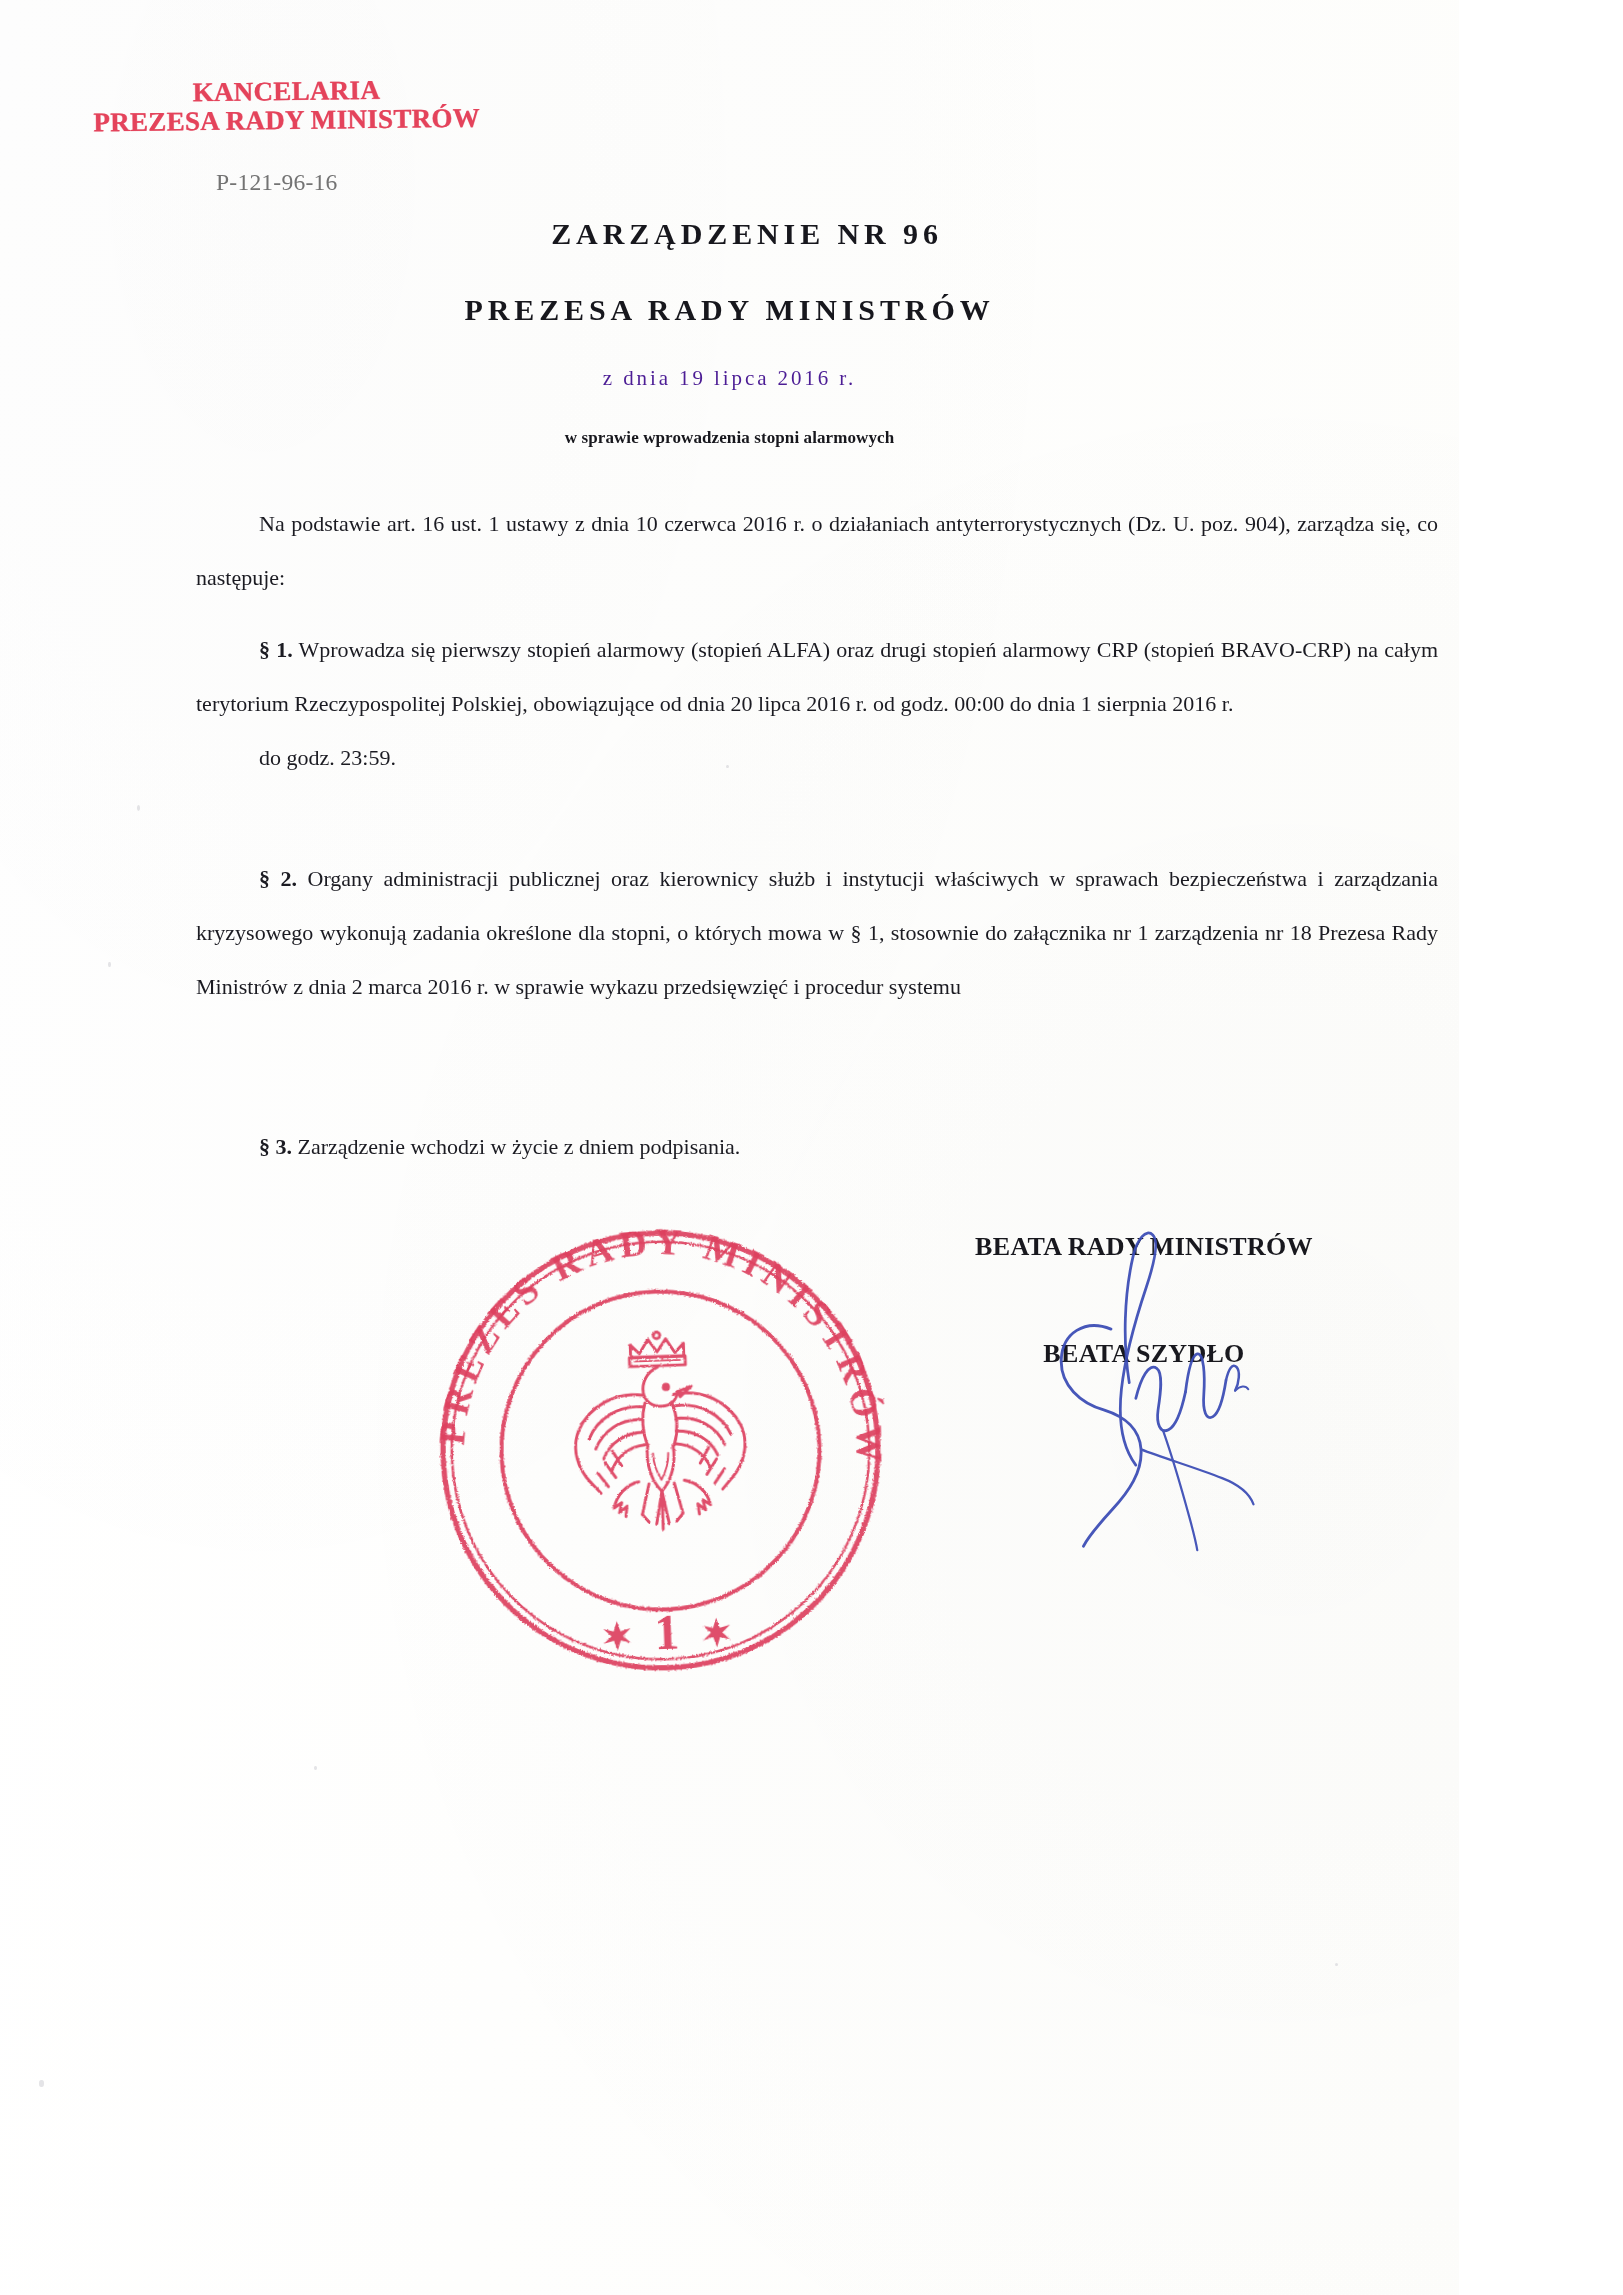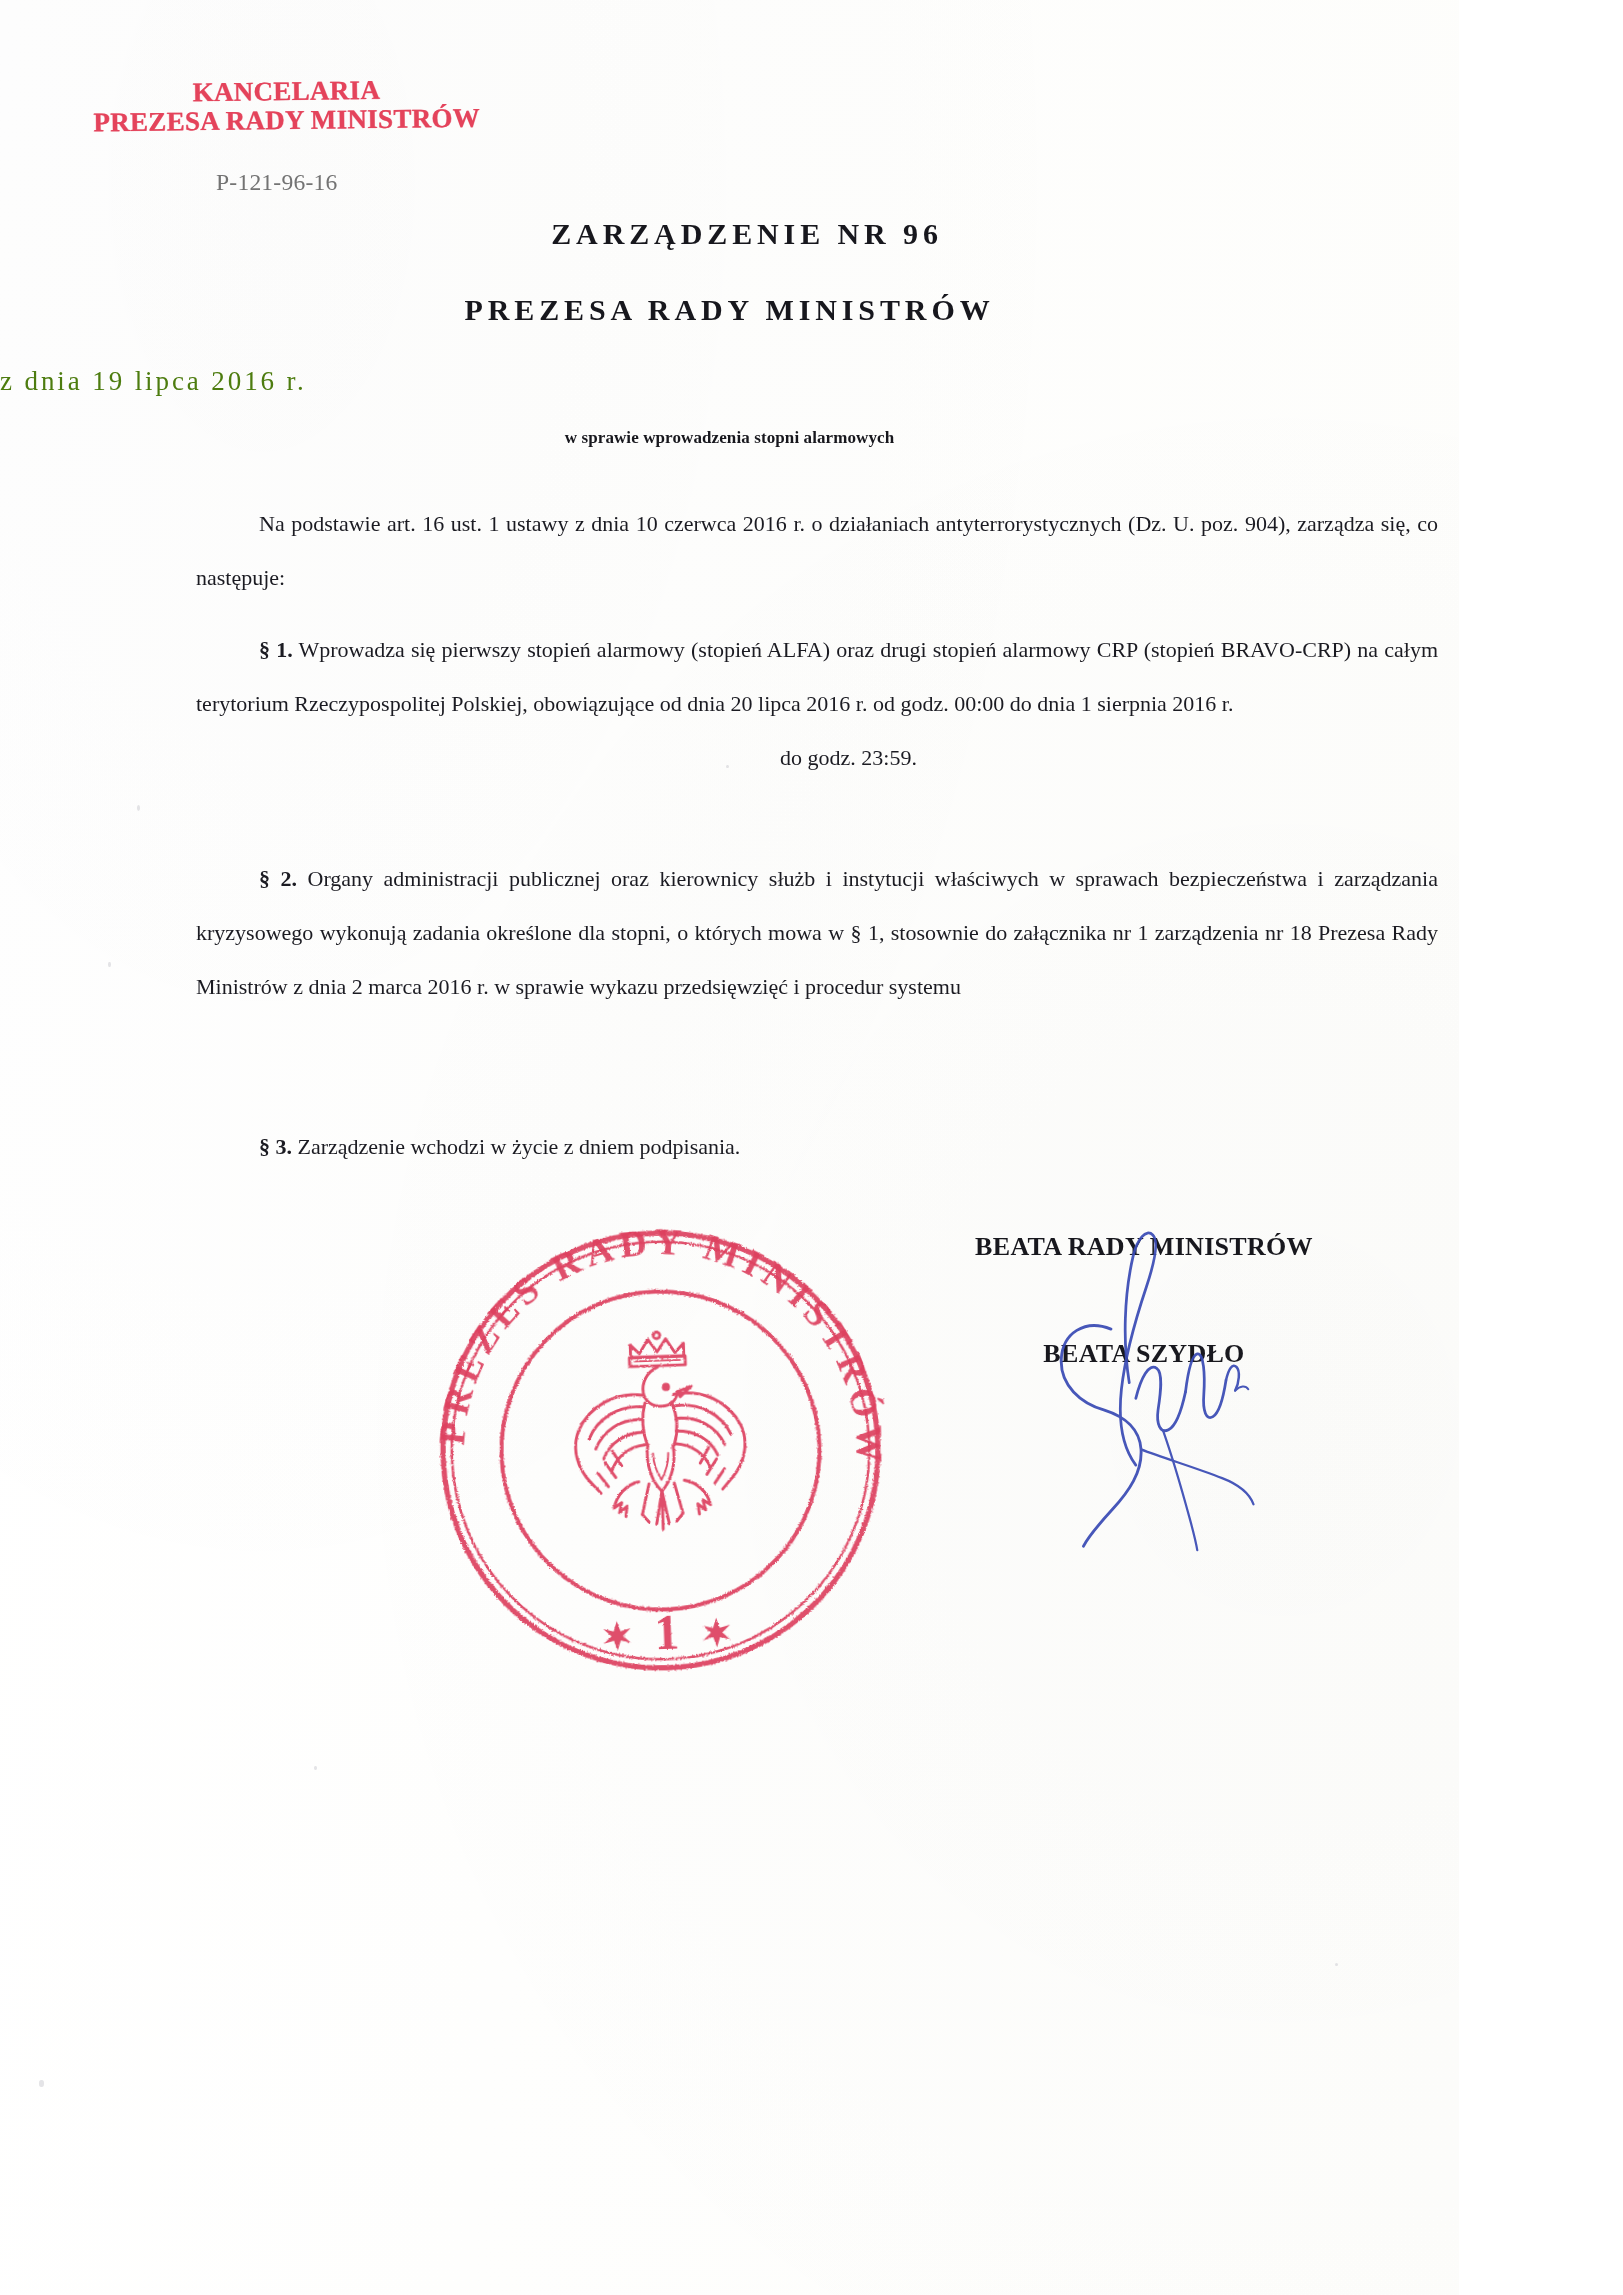--- a/index.html
+++ b/index.html
@@ -81,24 +81,24 @@
     text-align: center;
     font-size: 30px;
     font-weight: bold;
     letter-spacing: 4.9px;
     color: #17171d;
   }
   .doc-date {
     position: absolute;
     left: 0; right: 0;
     top: 366px;
-    text-align: left;
-    font-size: 27px;
+    text-align: center;
+    font-size: 21px;
     letter-spacing: 2.9px;
-    color: #4d7c0f;
+    color: #4c1d95;
   }
   .doc-subject {
     position: absolute;
     left: 0; right: 0;
     top: 428px;
     text-align: center;
     font-size: 17px;
     font-weight: bold;
     letter-spacing: 0.1px;
     color: #17171d;
@@ -106,21 +106,21 @@
   .para {
     font-size: 22px;
     line-height: 54px;
     text-align: justify;
     text-justify: inter-word;
     color: #1b1b22;
     margin: 0;
   }
   .para.indent { text-indent: 63px; }
   .para .sec { font-weight: bold; }
-  .para .last-line { display: block; text-align: center; }
+  .para .last-line { display: block; text-align: left; }
 
   #para-preamble { position: absolute; top: 497px; left: 196px; width: 1242px; }
   #para-s1       { position: absolute; top: 623px; left: 196px; width: 1242px; }
   #para-s2       { position: absolute; top: 852px; left: 196px; width: 1242px; }
   #para-s3       { position: absolute; top: 1120px; left: 196px; width: 1242px; }
 
   
   .sig-block {
     position: absolute;
     left: 915px;

